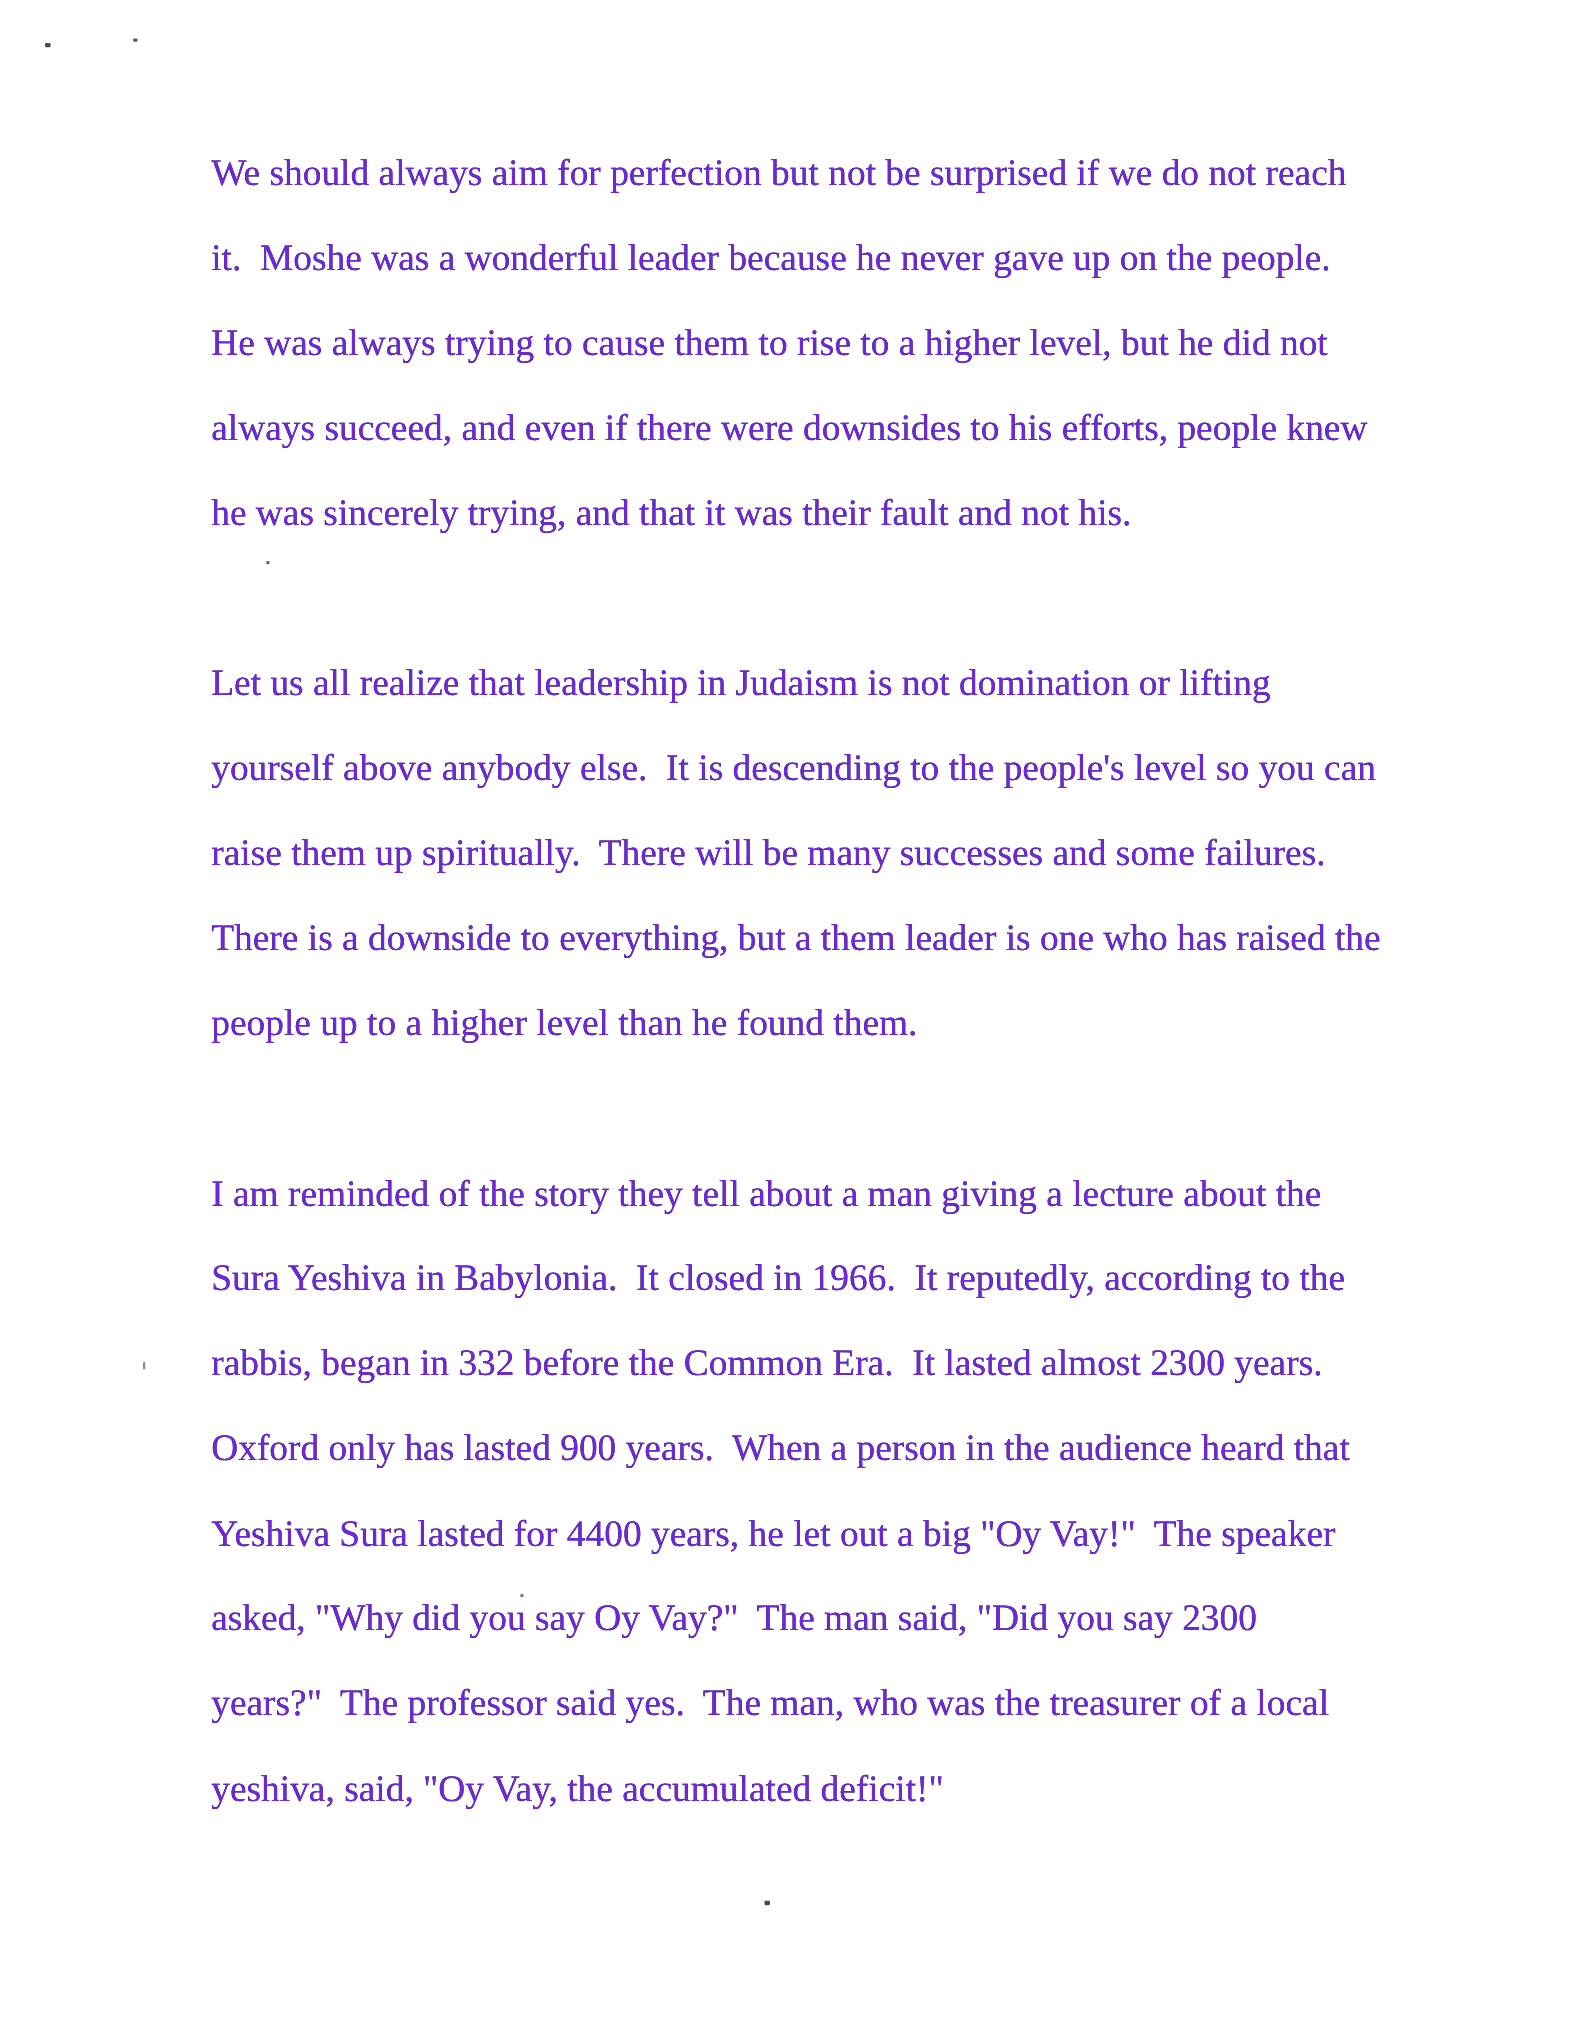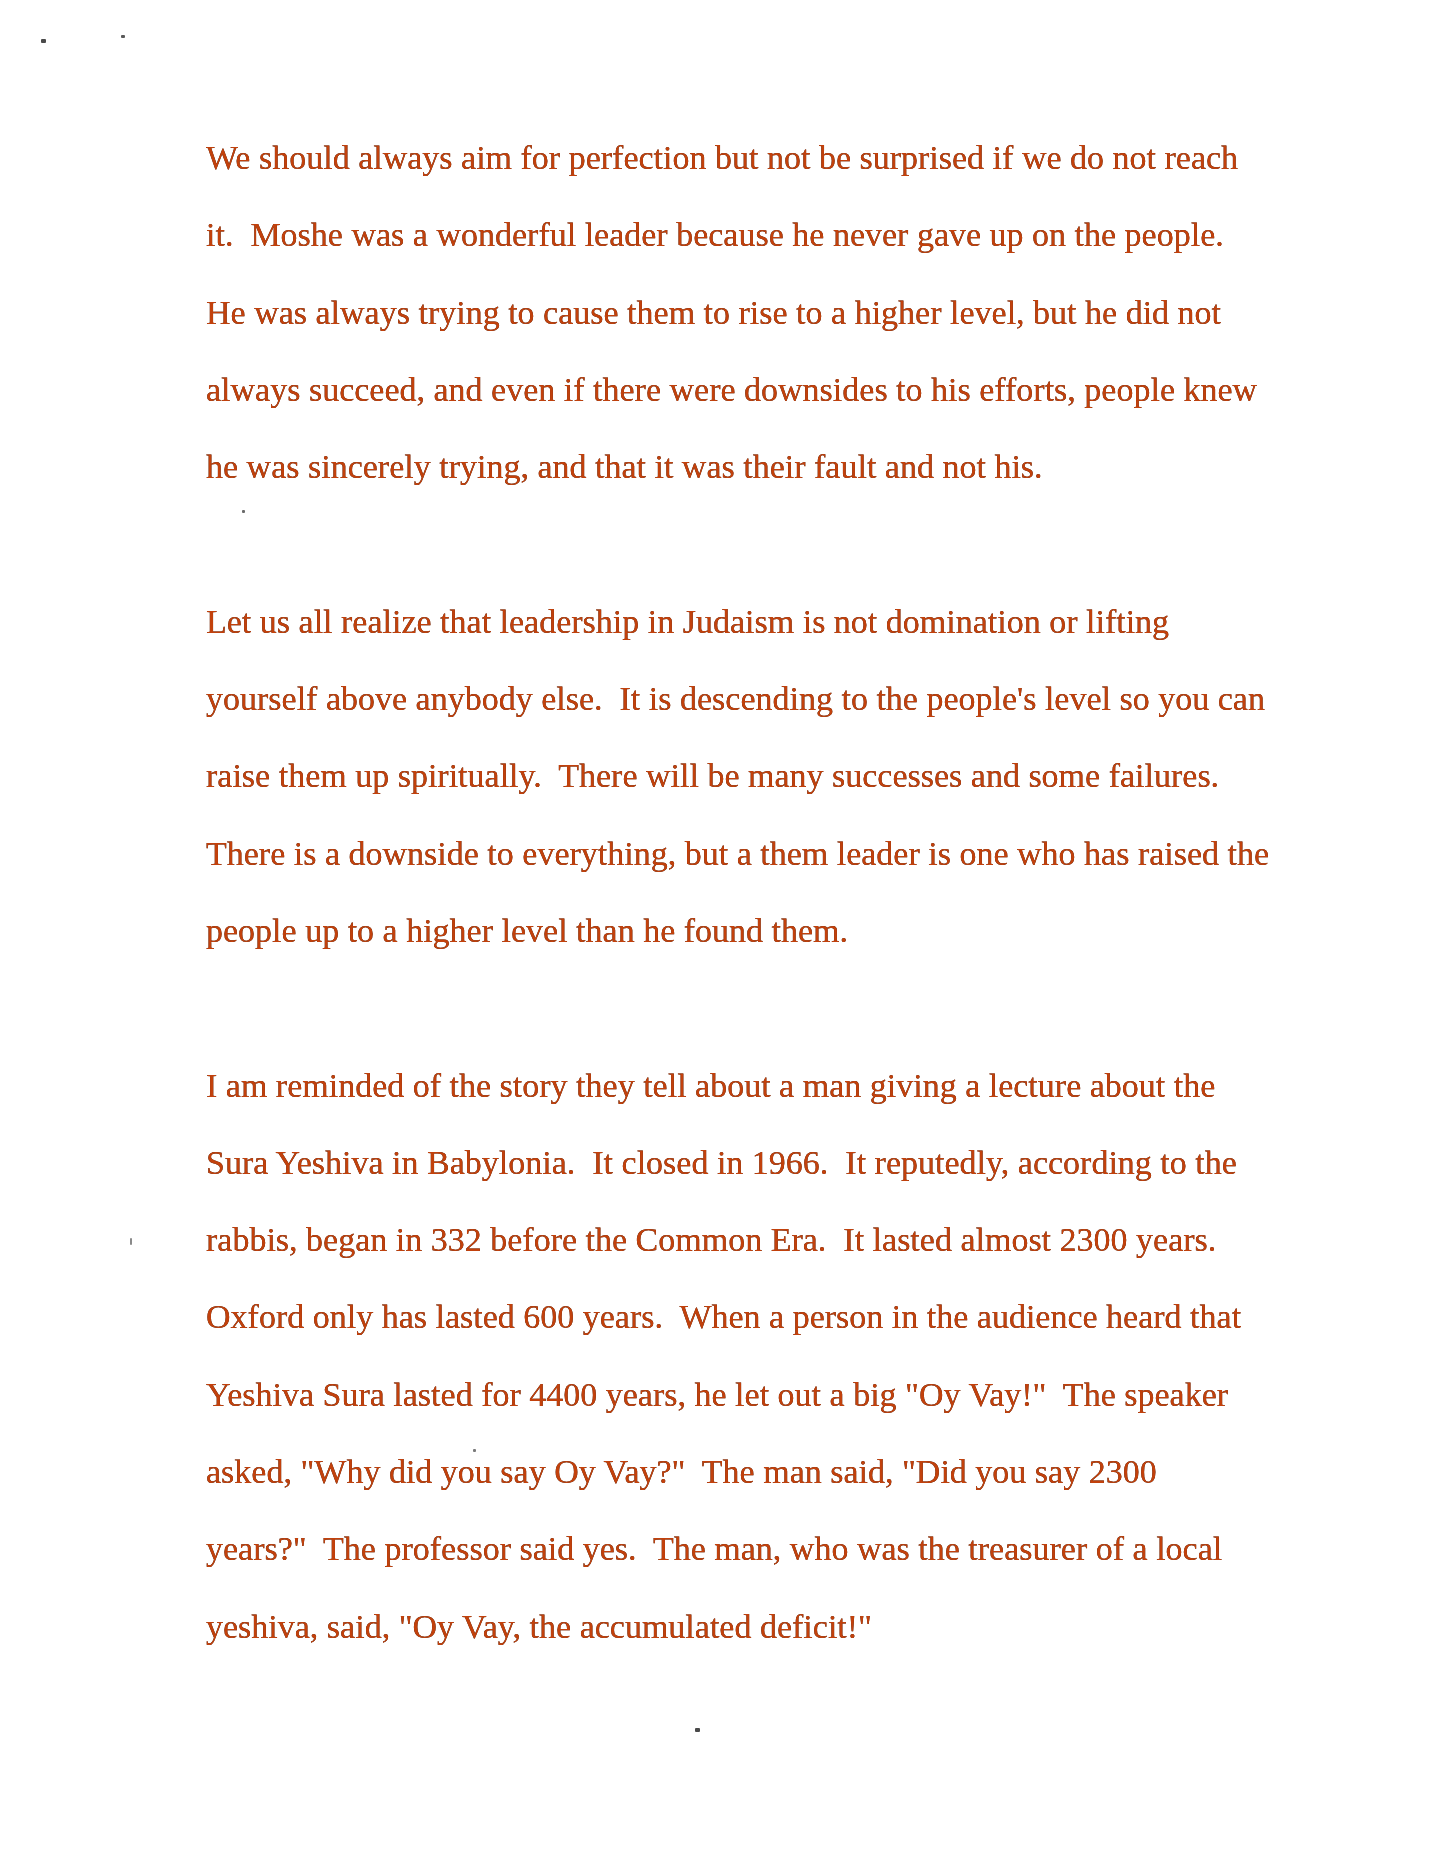--- a/index.html
+++ b/index.html
@@ -16,24 +16,24 @@
   }
   .page {
     position: absolute;
     left: 0; top: 0;
     width: 1430px;
     height: 1851px;
     background: #ffffff;
   }
   .text-block {
     position: absolute;
-    left: 206px;
+    left: 192px;
     top: 119px;
     width: 1080px;
-    color: #c2410c;
+    color: #6d28d9;
     font-size: 34px;
     line-height: 77.3px;
     font-weight: 400;
     
     text-shadow: 0 0 0.6px #1a1a1a;
   }
   .paragraph {
     margin: 0;
   }
   .paragraph + .paragraph {
@@ -68,21 +68,21 @@
       <div class="line">yourself above anybody else.  It is descending to the people's level so you can</div>
       <div class="line">raise them up spiritually.  There will be many successes and some failures.</div>
       <div class="line">There is a downside to everything, but a them leader is one who has raised the</div>
       <div class="line">people up to a higher level than he found them.</div>
     </div>
 
     <div class="paragraph">
       <div class="line">I am reminded of the story they tell about a man giving a lecture about the</div>
       <div class="line">Sura Yeshiva in Babylonia.  It closed in 1966.  It reputedly, according to the</div>
       <div class="line">rabbis, began in 332 before the Common Era.  It lasted almost 2300 years.</div>
-      <div class="line">Oxford only has lasted 600 years.  When a person in the audience heard that</div>
+      <div class="line">Oxford only has lasted 900 years.  When a person in the audience heard that</div>
       <div class="line">Yeshiva Sura lasted for 4400 years, he let out a big "Oy Vay!"  The speaker</div>
       <div class="line">asked, "Why did you say Oy Vay?"  The man said, "Did you say 2300</div>
       <div class="line">years?"  The professor said yes.  The man, who was the treasurer of a local</div>
       <div class="line">yeshiva, said, "Oy Vay, the accumulated deficit!"</div>
     </div>
 
   </div>
 
   <div class="speck" style="left:41px;  top:39px;   width:5px; height:4px;"></div>
   <div class="speck" style="left:121px; top:35px;   width:4px; height:3px; background:#5a5a5a;"></div>

